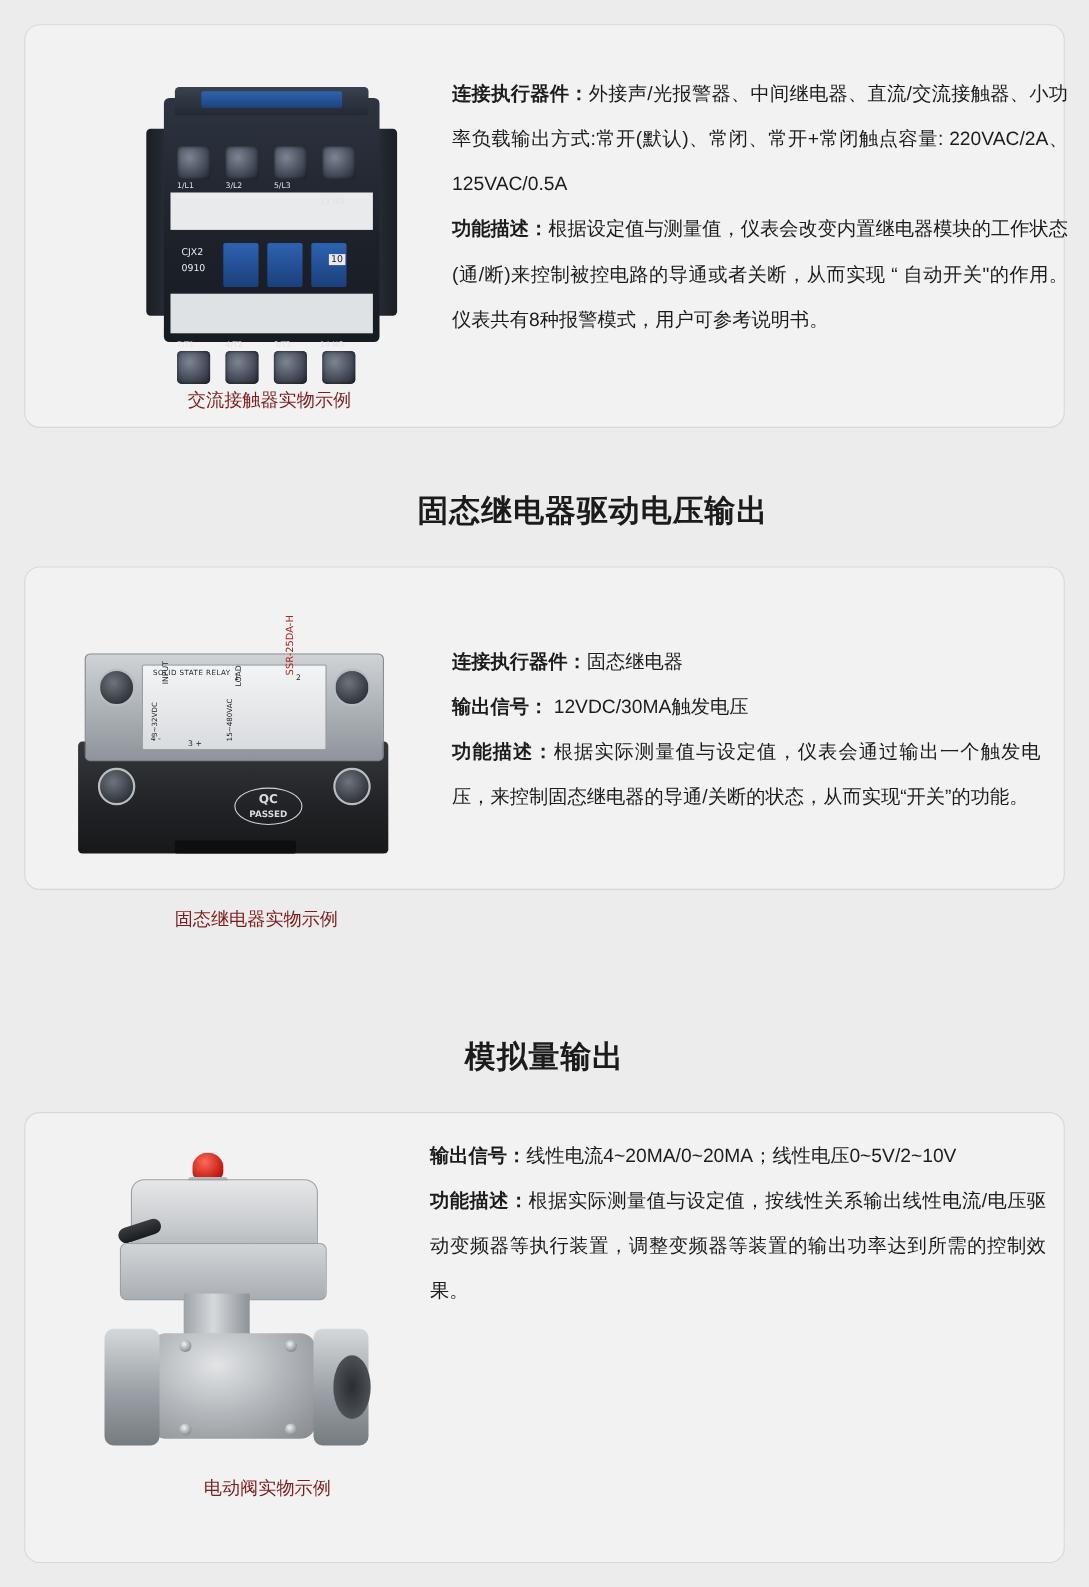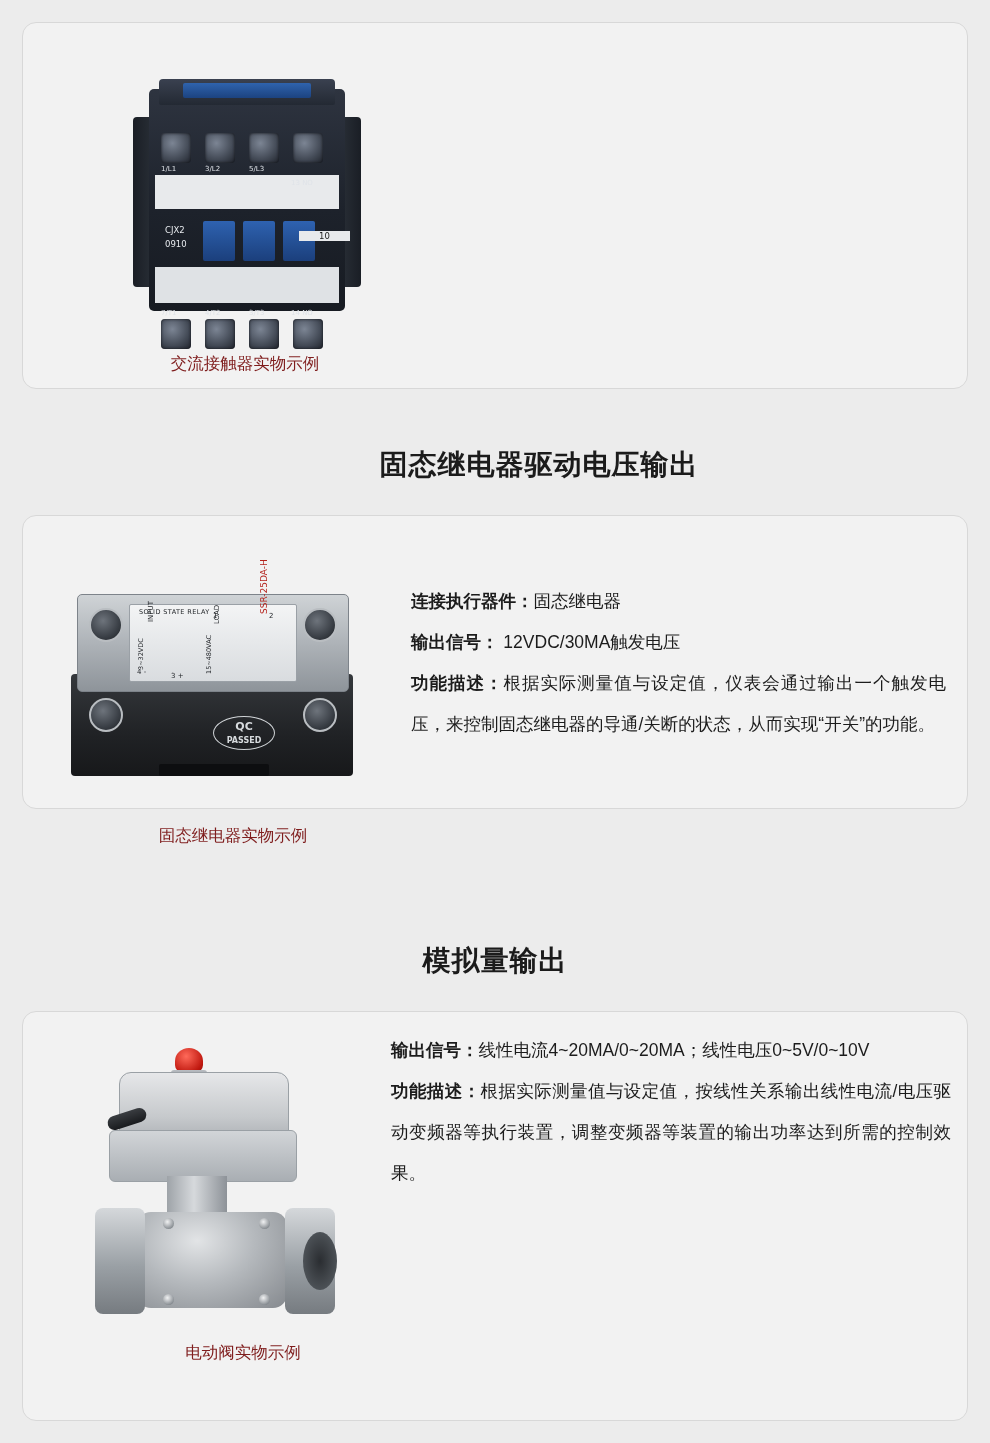--- a/index.html
+++ b/index.html
@@ -133,21 +133,21 @@
     position: absolute;
     left: 34px; top: 154px;
     font-size: 8.5px;
     line-height: 11px;
     color: #e7eaee;
     font-family: "DejaVu Sans", sans-serif;
   }
   .ct-tag10 {
     position: absolute; left: 168px; top: 160px;
     font-size: 8.5px; color: #1b1b1b;
-    background: #e8eaec; padding: 0 20px;
+    background: #e8eaec; padding: 0 2px;
     font-family: "DejaVu Sans", sans-serif;
   }
   .ct-side {
     position: absolute; left: 2px; top: 46px; width: 22px; height: 170px;
     background: linear-gradient(90deg,#1a1e25,#2a3038);
     border-radius: 4px 0 0 4px;
   }
   .ct-side-r {
     position: absolute; right: 2px; top: 46px; width: 22px; height: 170px;
     background: linear-gradient(270deg,#1a1e25,#2a3038);
@@ -318,20 +318,24 @@
       <div class="ct-text" style="left:118px; top:238px;">3/T3</div>
       <div class="ct-text" style="left:160px; top:238px;">14 NO</div>
 
       <div class="ct-tag">CJX2</div>
       <div class="ct-tag" style="top:168px">0910</div>
       <div class="ct-tag10">10</div>
     </div>
 
     <div class="caption cap1">交流接触器实物示例</div>
 
+    <div class="textcol tc1">
+      <p><span class="lbl">连接执行器件：</span><span>外接声/光报警器、中间继电器、直流/交流接触器、小功率负载输出方式:常开(默认)、常闭、常开+常闭触点容量: 220VAC/2A、125VAC/0.5A</span></p>
+      <p><span class="lbl">功能描述：</span><span>根据设定值与测量值，仪表会改变内置继电器模块的工作状态(通/断)来控制被控电路的导通或者关断，从而实现 “ 自动开关"的作用。仪表共有8种报警模式，用户可参考说明书。</span></p>
+    </div>
   </div>
 
   <div class="section-title t1">固态继电器驱动电压输出</div>
 
   <div class="card c2">
 
     <div class="fig-ssr" style="left:40px; top:62px;">
       <div class="ssr-base"></div>
       <div class="ssr-top"></div>
       <div class="ssr-plate"></div>
@@ -386,18 +390,18 @@
       <div class="vl-bore"></div>
       <div class="vl-bolt" style="left:92px; top:192px;"></div>
       <div class="vl-bolt" style="left:92px; top:268px;"></div>
       <div class="vl-bolt" style="left:188px; top:192px;"></div>
       <div class="vl-bolt" style="left:188px; top:268px;"></div>
     </div>
 
     <div class="caption cap3" style="top:330px; left:50px;">电动阀实物示例</div>
 
     <div class="textcol tc3" style="top:18px; left:368px; width:560px;">
-      <p><span class="lbl">输出信号：</span><span>线性电流4~20MA/0~20MA；线性电压0~5V/0~10V</span></p>
+      <p><span class="lbl">输出信号：</span><span>线性电流4~20MA/0~20MA；线性电压0~5V/2~10V</span></p>
       <p><span class="lbl">功能描述：</span><span>根据实际测量值与设定值，按线性关系输出线性电流/电压驱动变频器等执行装置，调整变频器等装置的输出功率达到所需的控制效果。</span></p>
     </div>
   </div>
 
 </div>
 
 </body></html>

